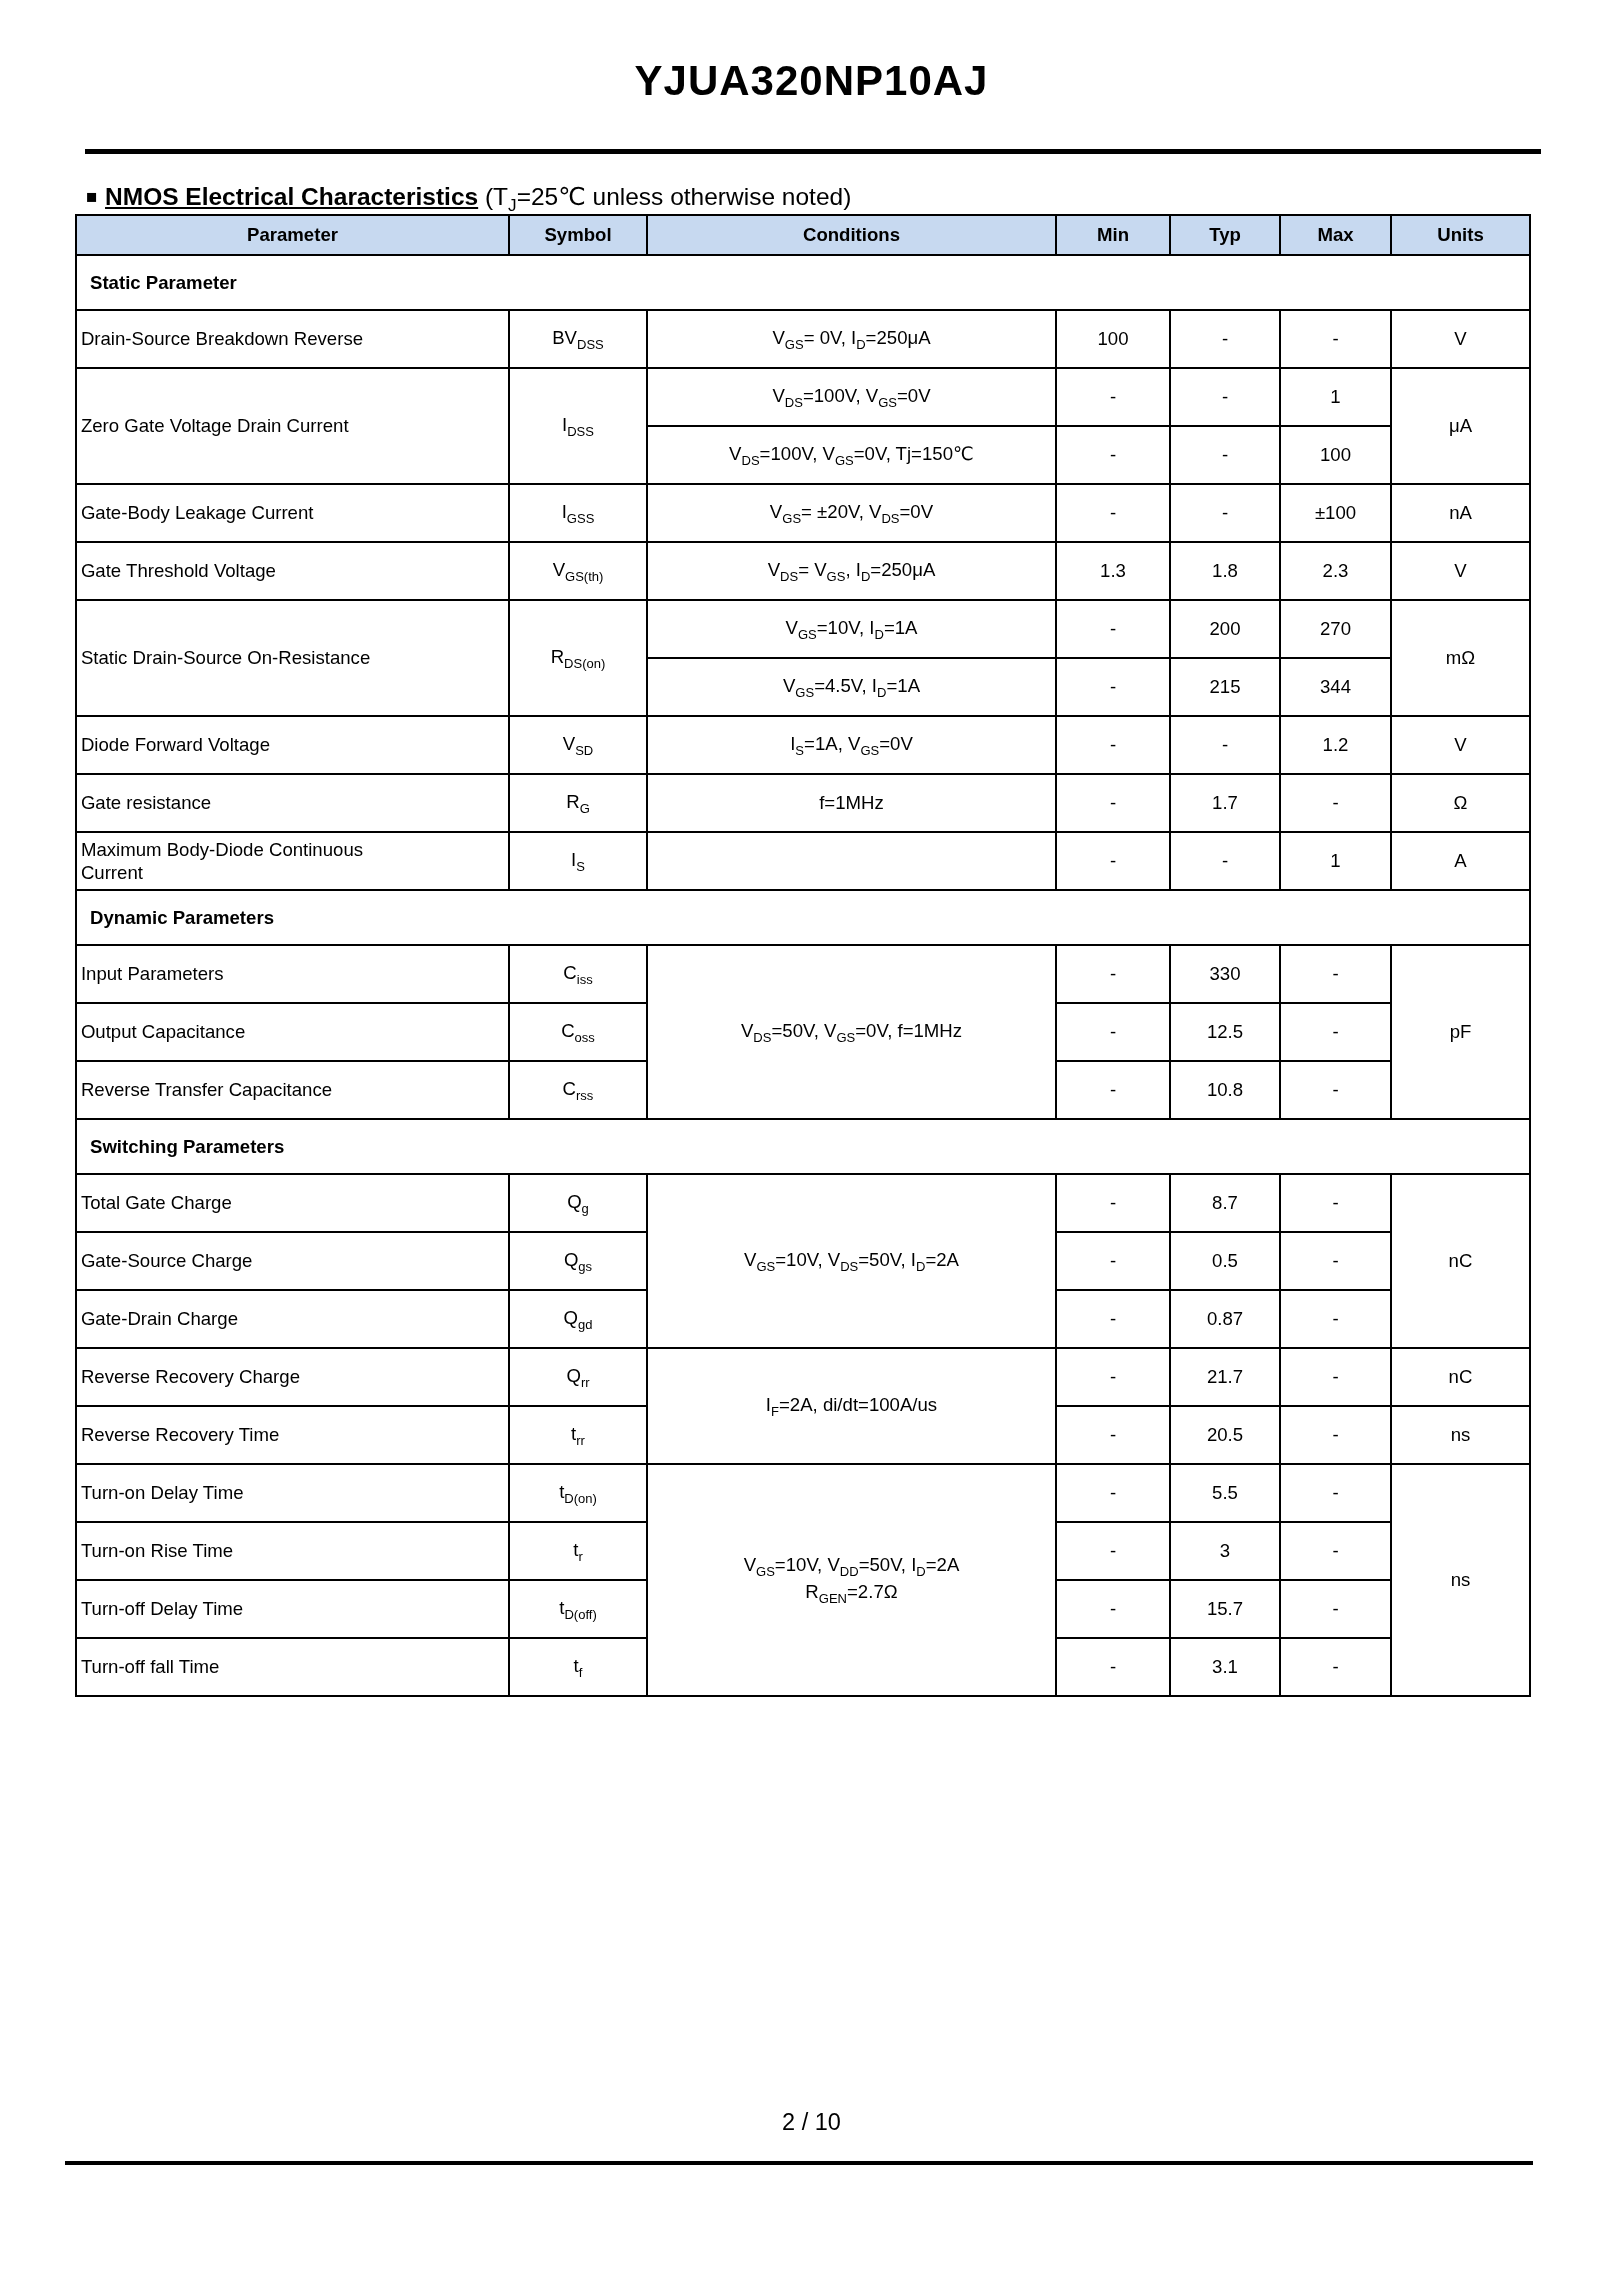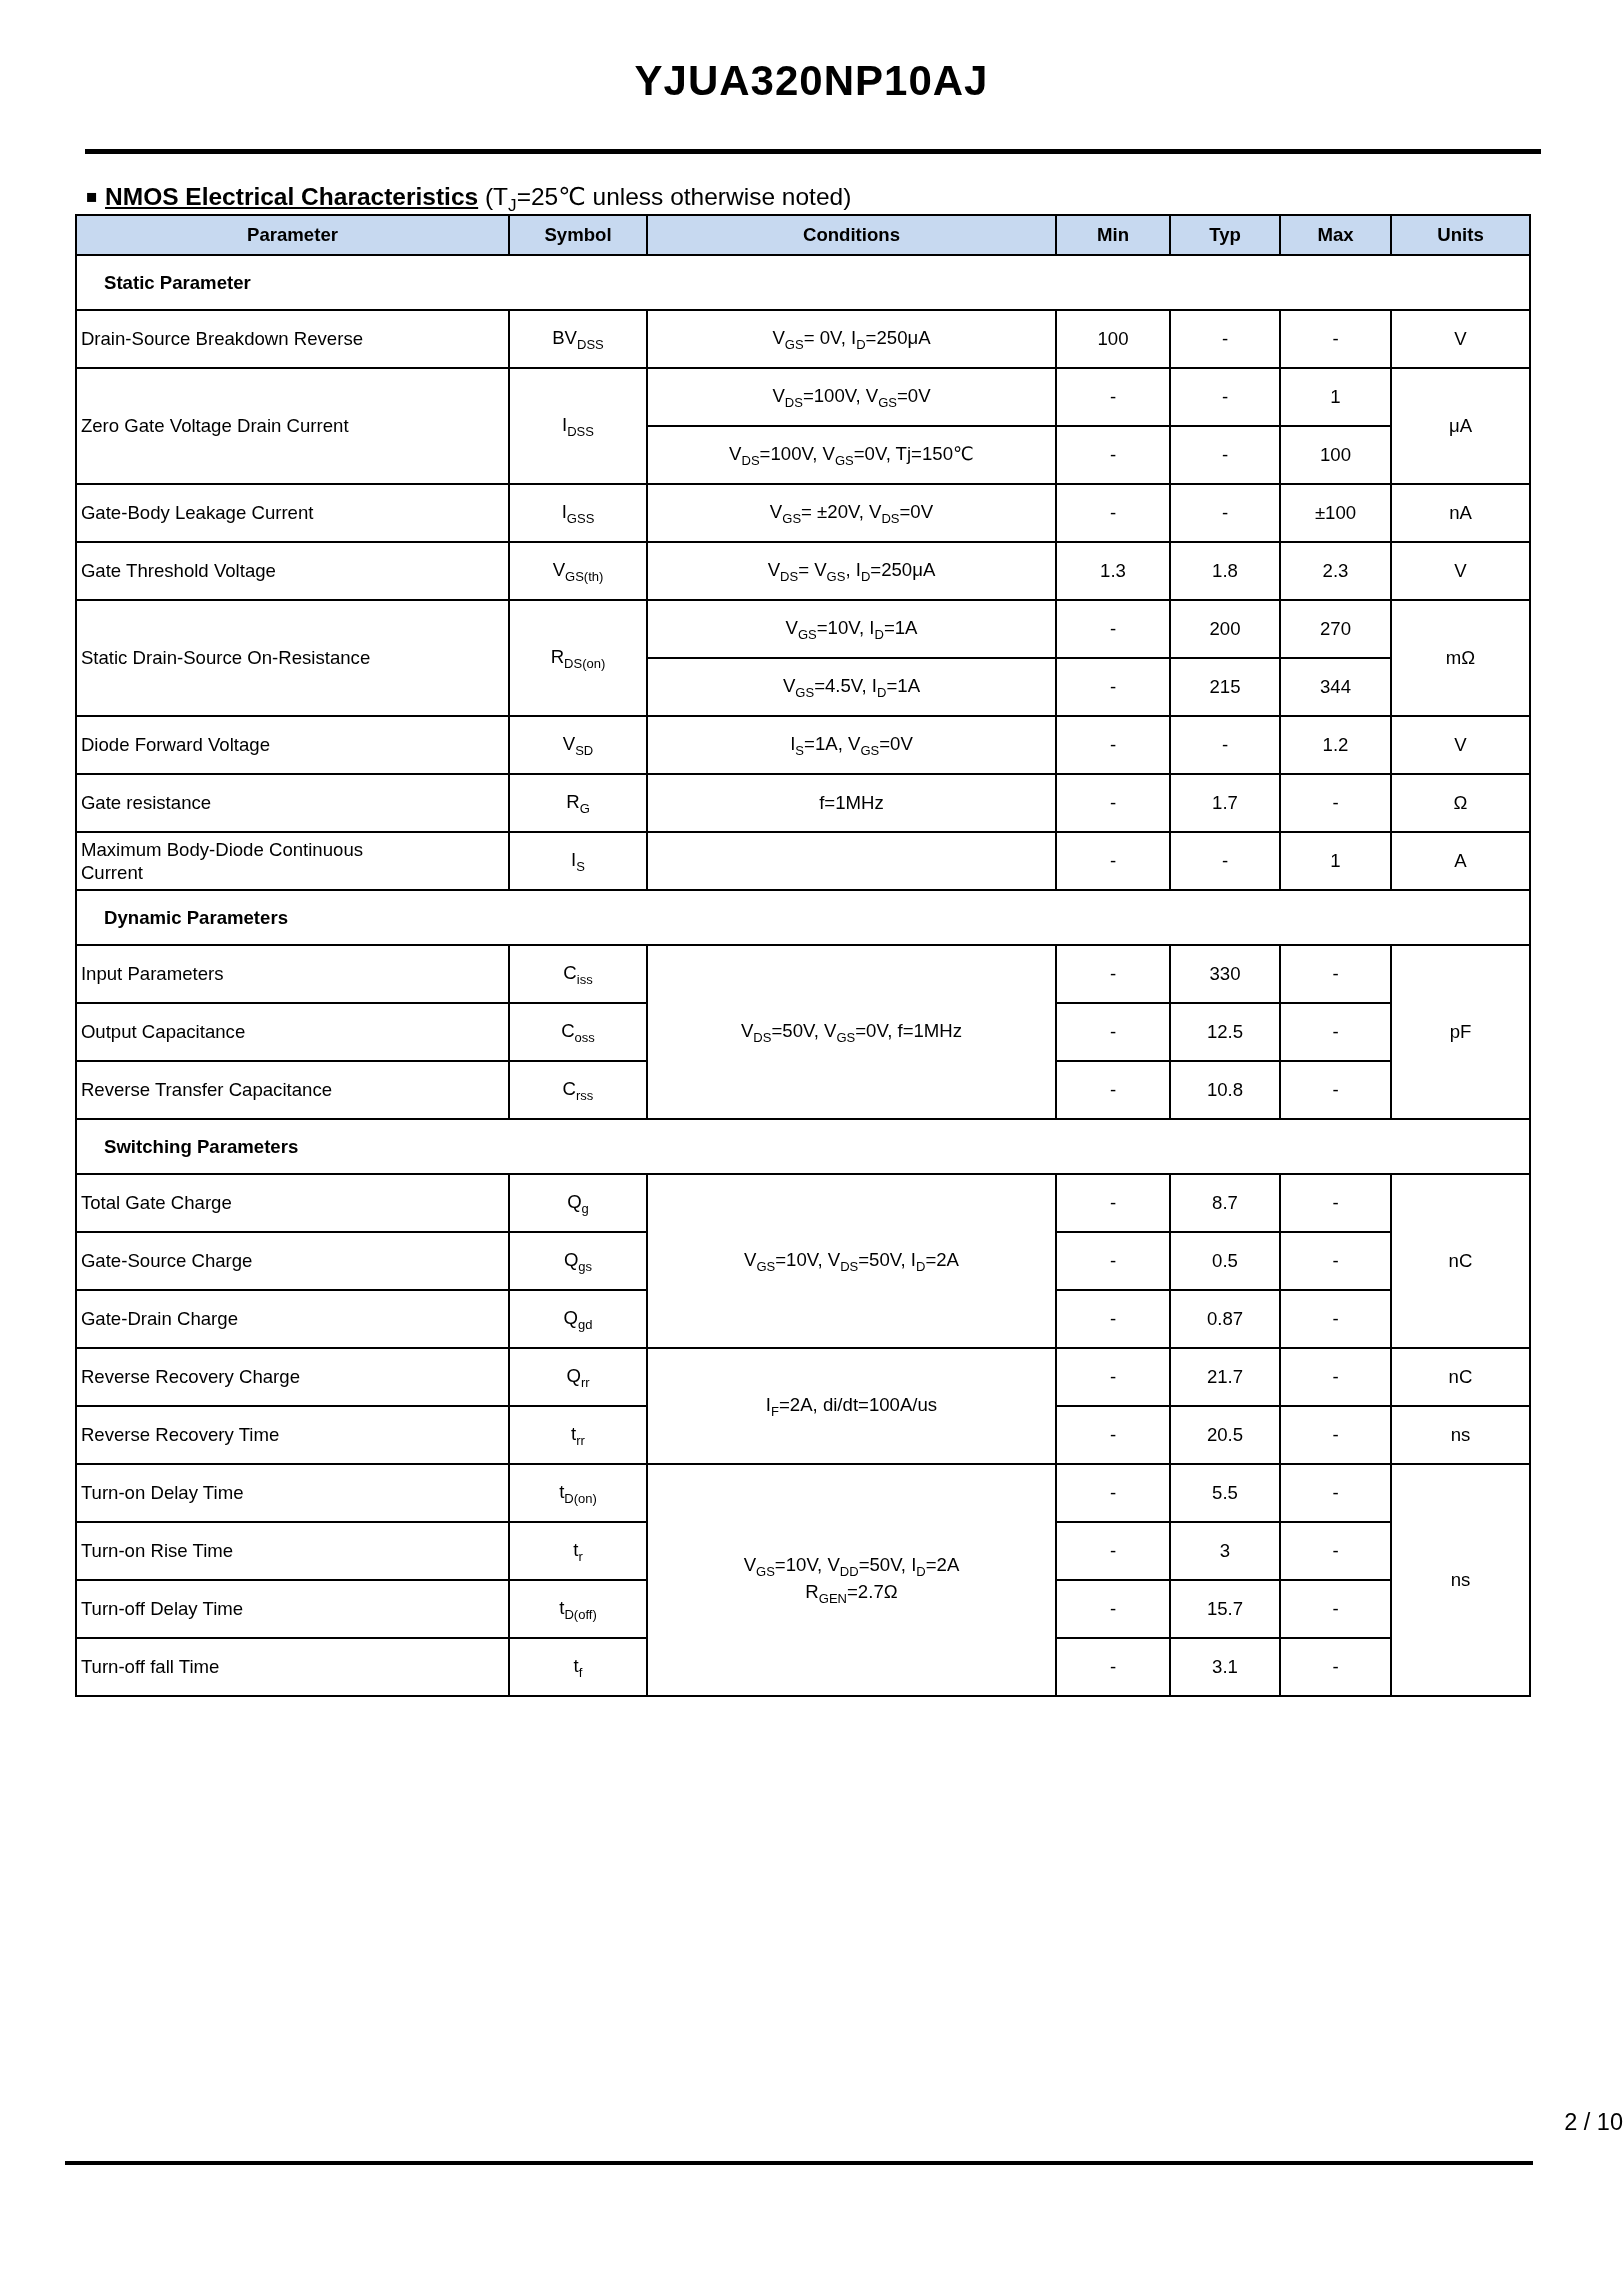--- a/index.html
+++ b/index.html
@@ -40,27 +40,27 @@
     vertical-align:middle;
   }
   table.chars th {
     background:var(--header-bg,#C7D9F0);
     font-weight:bold;
     text-align:center;
   }
   tr.head-row    { height:40px; }
   tr.section-row { height:55px; }
   tr.data-row    { height:58px; }
-  tr.section-row td { font-weight:bold; text-align:left; padding-left:27px; }
+  tr.section-row td { font-weight:bold; text-align:left; padding-left:13px; }
   td.c-param  { text-align:left; padding-left:12.7px; padding-right:9.8px; }
   td.c-center { text-align:center; }
   sub { font-size:0.70em; }
   .footer-text {
     position:absolute; top:2109px; left:0; width:1623px;
-    text-align:right; font-size:23.5px;
+    text-align:center; font-size:23.5px;
   }
   .footer-rule {
     position:absolute; top:2161px; left:65px;
     width:1468px; height:3.9px; background:#000;
   }
 </style>
 </head>
 <body>
 
 <div class="page-title">YJUA320NP10AJ</div>

